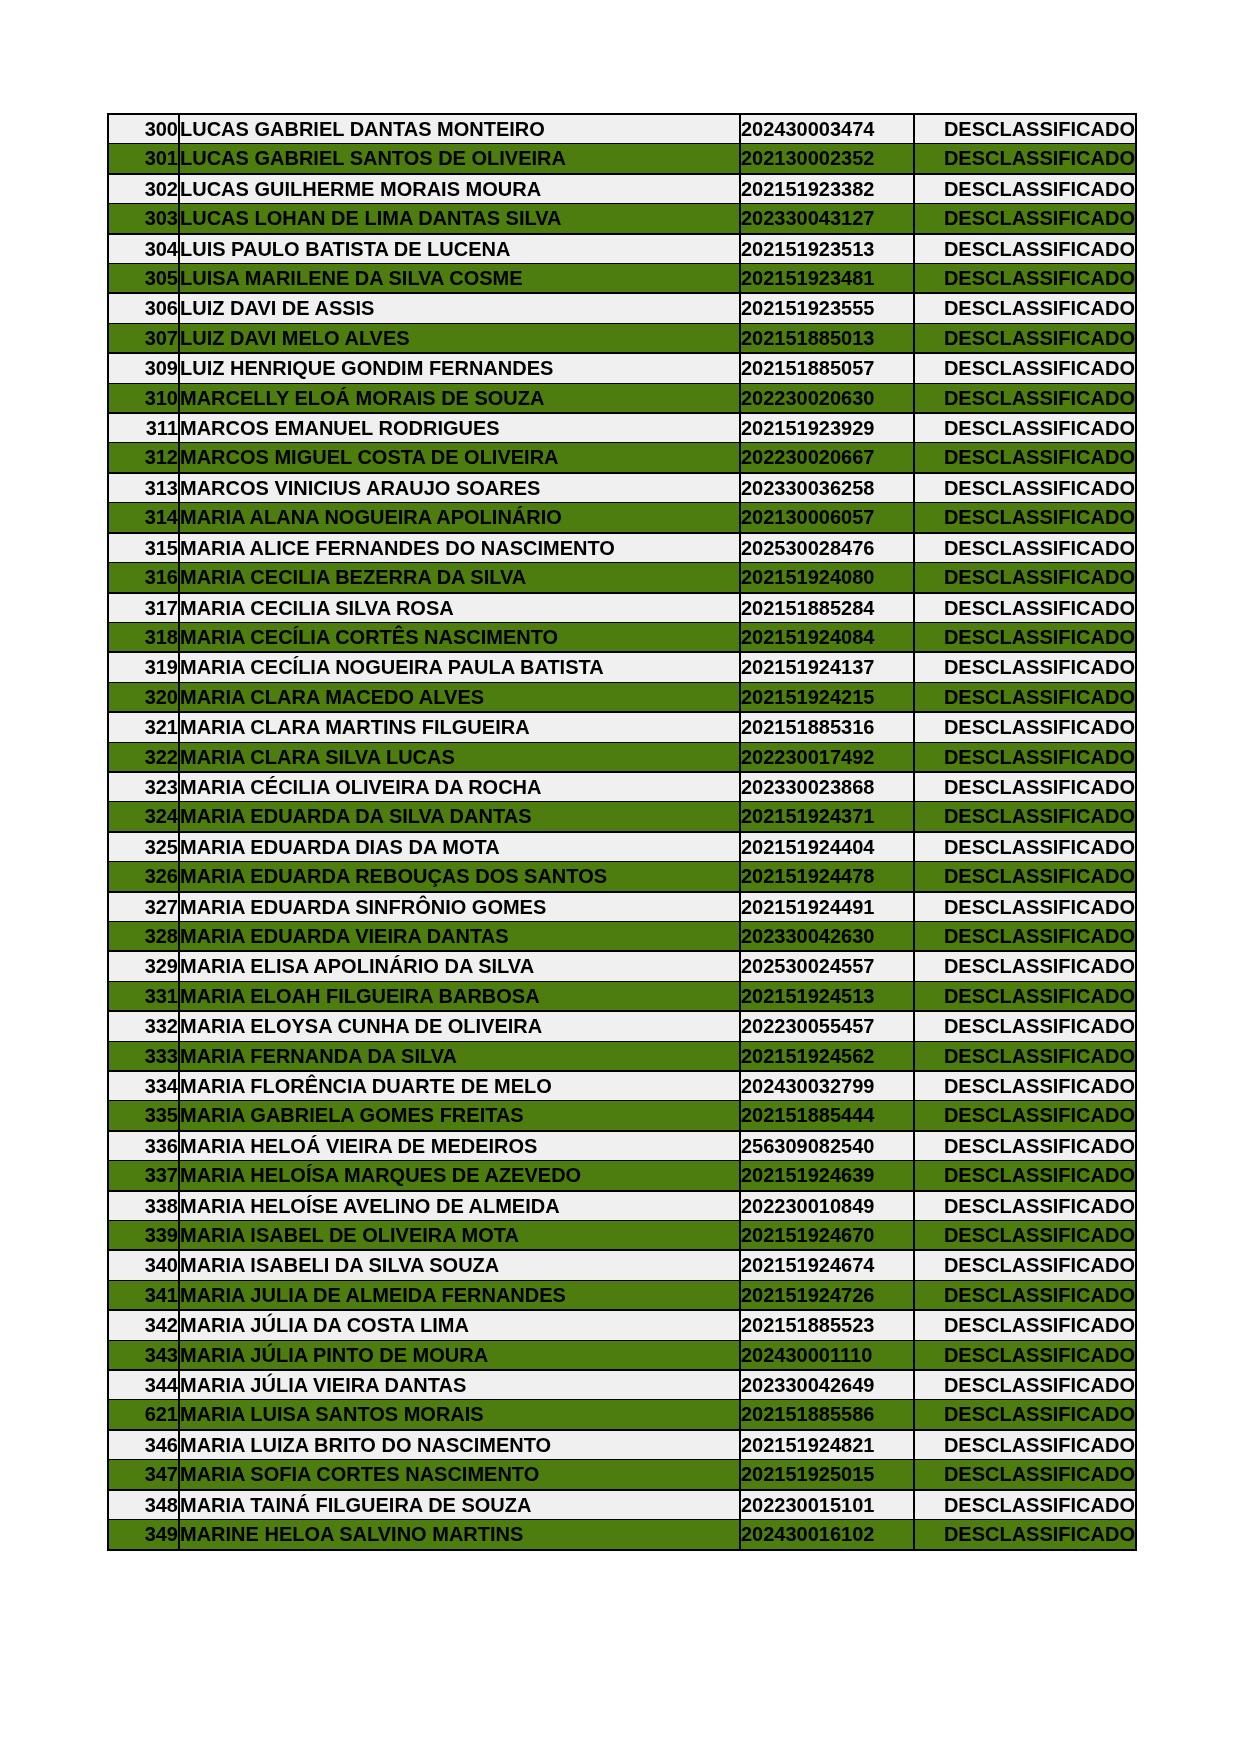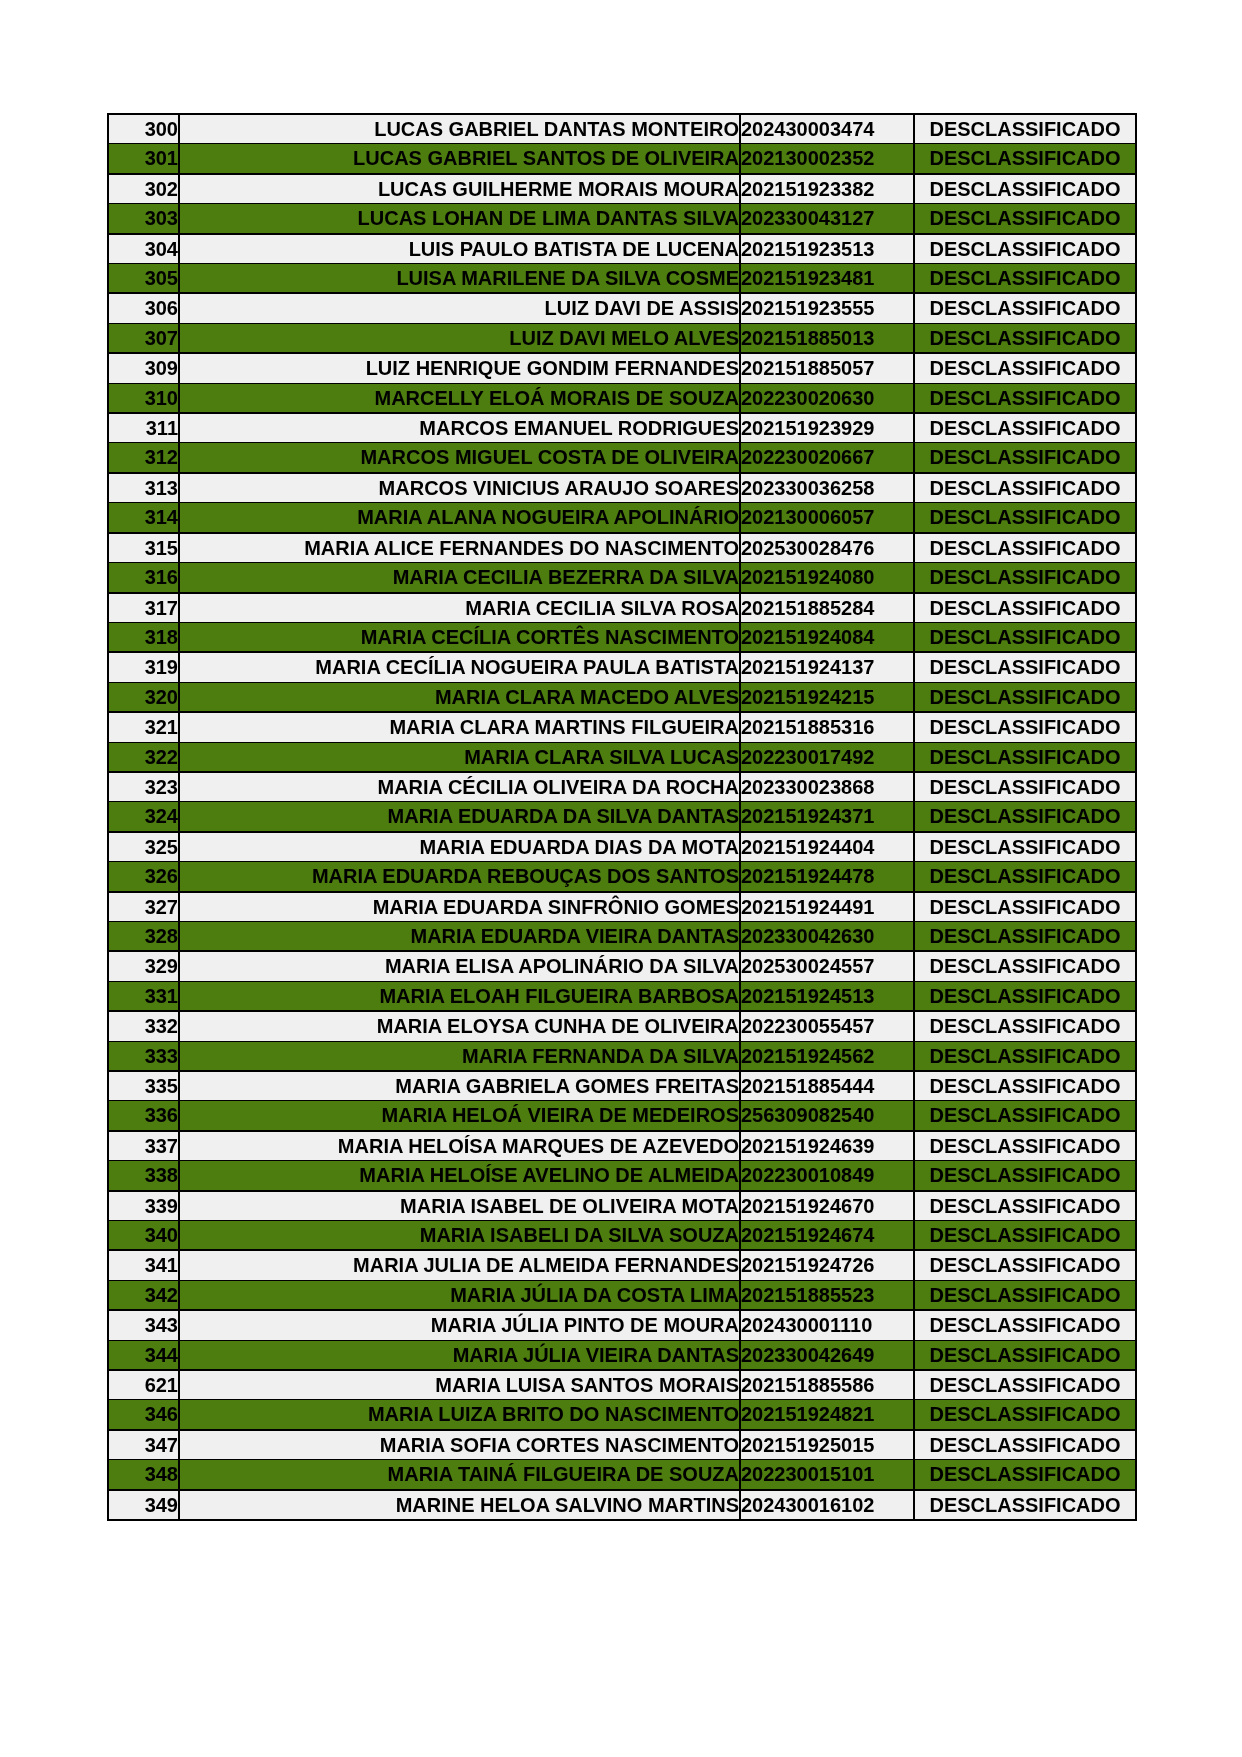--- a/index.html
+++ b/index.html
@@ -44,23 +44,23 @@
     border-left: 2px solid #000000;
     height: 28.4px;
     line-height: 28.4px;
     padding: 0;
     font-size: 20px;
     white-space: nowrap;
     overflow: hidden;
     vertical-align: middle;
   }
   td.c-rank   { text-align: right;  padding-right: 6px; }
-  td.c-name   { text-align: right;   padding-left: 7px;  }
+  td.c-name   { text-align: left;   padding-left: 7px;  }
   td.c-id     { font-size: 19px;    }
-  td.c-status { text-align: center; }
+  td.c-status { text-align: right; }
 </style>
 </head>
 <body>
 
 <div class="page">
   <table class="results">
     <colgroup>
       <col style="width:71px">
       <col style="width:561px">
       <col style="width:174px">
@@ -286,20 +286,26 @@
     <td class="c-status">DESCLASSIFICADO</td>
   </tr>
 
   <tr>
     <td class="c-rank">333</td>
     <td class="c-name">MARIA FERNANDA DA SILVA</td>
     <td class="c-id">202151924562</td>
     <td class="c-status">DESCLASSIFICADO</td>
   </tr>
 
+  <tr>
+    <td class="c-rank">334</td>
+    <td class="c-name">MARIA FLORÊNCIA DUARTE DE MELO</td>
+    <td class="c-id">202430032799</td>
+    <td class="c-status">DESCLASSIFICADO</td>
+  </tr>
 
   <tr>
     <td class="c-rank">335</td>
     <td class="c-name">MARIA GABRIELA GOMES FREITAS</td>
     <td class="c-id">202151885444</td>
     <td class="c-status">DESCLASSIFICADO</td>
   </tr>
 
   <tr>
     <td class="c-rank">336</td>

